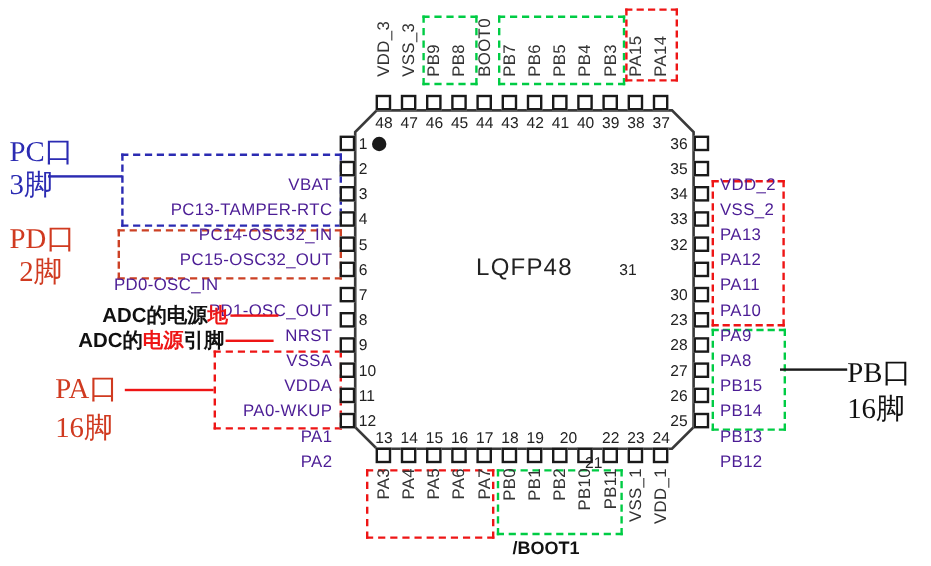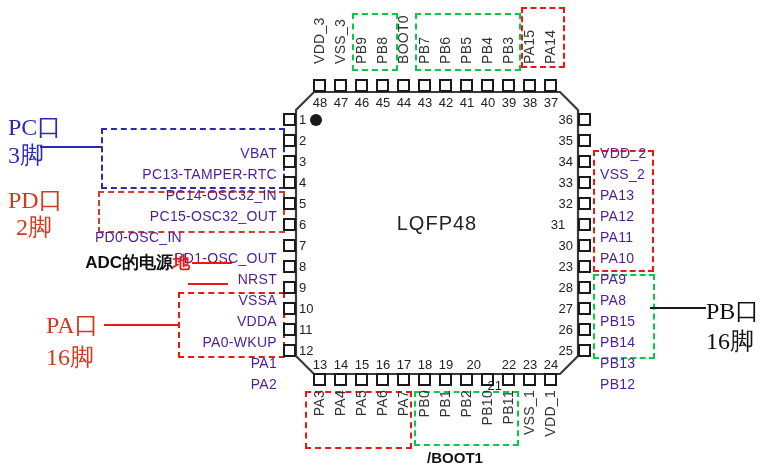--- a/index.html
+++ b/index.html
@@ -102,21 +102,21 @@
       <div class="plabel" style="left:600px;top:131px">VSS_2</div>
       <div class="pnum" style="left:543px;width:30px;text-align:right;top:154px">34</div>
       <div class="psq" style="left:578px;top:155px"></div>
       <div class="plabel" style="left:600px;top:152px">PA13</div>
       <div class="pnum" style="left:543px;width:30px;text-align:right;top:175px">33</div>
       <div class="psq" style="left:578px;top:176px"></div>
       <div class="plabel" style="left:600px;top:173px">PA12</div>
       <div class="pnum" style="left:543px;width:30px;text-align:right;top:196px">32</div>
       <div class="psq" style="left:578px;top:197px"></div>
       <div class="plabel" style="left:600px;top:194px">PA11</div>
-      <div class="pnum" style="left:543px;width:30px;text-align:center;top:217px">31</div>
+      <div class="pnum" style="left:516px;width:30px;text-align:left;top:217px">31</div>
       <div class="psq" style="left:578px;top:218px"></div>
       <div class="plabel" style="left:600px;top:215px">PA10</div>
       <div class="pnum" style="left:543px;width:30px;text-align:right;top:238px">30</div>
       <div class="psq" style="left:578px;top:239px"></div>
       <div class="plabel" style="left:600px;top:236px">PA9</div>
       <div class="pnum" style="left:543px;width:30px;text-align:right;top:259px">23</div>
       <div class="psq" style="left:578px;top:260px"></div>
       <div class="plabel" style="left:600px;top:257px">PA8</div>
       <div class="pnum" style="left:543px;width:30px;text-align:right;top:280px">28</div>
       <div class="psq" style="left:578px;top:281px"></div>
@@ -210,20 +210,23 @@
     </div>
 
   <div class="ann-serif c-blue" style="left:8px;top:114px">PC口</div>
   <div class="ann-serif c-blue" style="left:8px;top:142px">3脚</div>
   <div class="ann-serif c-redtext" style="left:8px;top:187px">PD口</div>
   <div class="ann-serif c-redtext" style="left:16px;top:214px">2脚</div>
 
   <div class="ann-bold" style="left:0;top:254px;width:190px;text-align:right">
     <span>ADC的电源</span><span class="c-red">地</span>
   </div>
+  <div class="ann-bold" style="left:0;top:275px;width:187px;text-align:right">
+    <span>ADC的</span><span class="c-red">电源</span><span>引脚</span>
+  </div>
 
   <div class="ann-serif c-redtext" style="left:46px;top:312px">PA口</div>
   <div class="ann-serif c-redtext" style="left:46px;top:344px">16脚</div>
 
   <div class="ann-serif c-black" style="left:706px;top:298px">PB口</div>
   <div class="ann-serif c-black" style="left:706px;top:328px">16脚</div>
 
   <div class="bootnote">/BOOT1</div>
 
   <div class="hline" style="left:40px;top:146px;width:62px;background:var(--blue)"></div>

